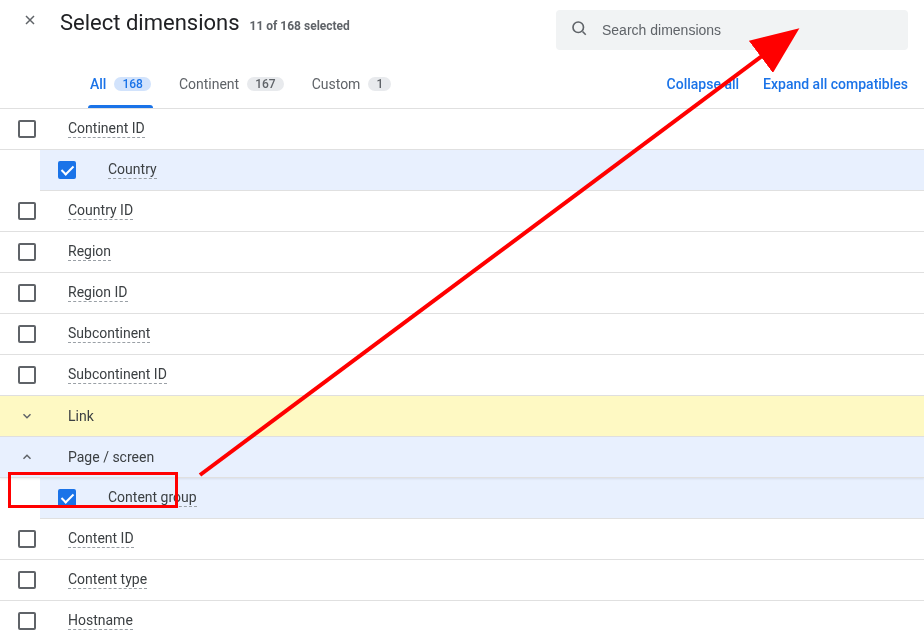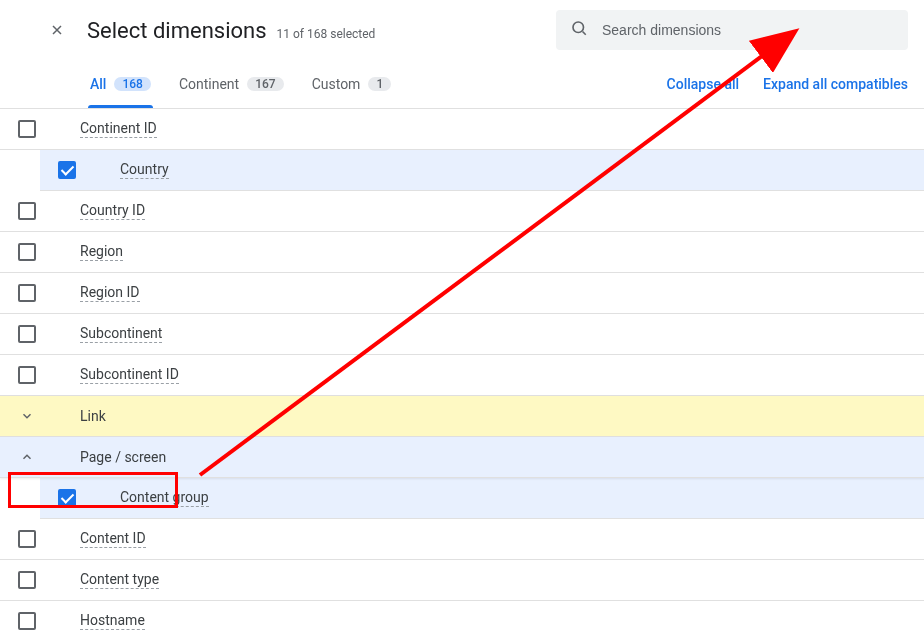--- a/index.html
+++ b/index.html
@@ -7,24 +7,22 @@
       font-family: 'Google Sans', Roboto, Arial, sans-serif;
       background: #fff;
       width: 924px;
       height: 632px;
       overflow: hidden;
       color: #202124;
       position: relative;
     }
     .header {
       display: flex;
-      align-items: center;
       padding: 10px 16px 10px 20px;
       gap: 20px;
-      margin-left: 27px;
     }
     .close-icon {
       cursor: pointer;
       width: 20px;
       height: 20px;
       display: flex;
       align-items: center;
       justify-content: center;
       color: #5f6368;
     }
@@ -34,20 +32,21 @@
       gap: 10px;
     }
     .title {
       font-size: 22px;
       font-weight: 400;
       color: #202124;
     }
     .subtitle {
       font-size: 12px;
       color: #5f6368;
+      font-weight: bold;
     }
     .search-box {
       flex: 0 0 352px;
       margin-left: auto;
       display: flex;
       align-items: center;
       background: #f1f3f4;
       border-radius: 4px;
       height: 40px;
       padding: 0 14px;
@@ -137,21 +136,21 @@
     }
     .list {
       border-top: 1px solid #e0e0e0;
     }
     .row {
       display: flex;
       align-items: center;
       height: 41px;
       padding: 0 18px;
       border-bottom: 1px solid #e0e0e0;
-      gap: 44px;
+      gap: 32px;
     }
     .row.selected { background: #e8f0fe; margin-left: 40px; }
     .row.group-header {
       background: #fef9c3;
       box-shadow: 0 1px 2px rgba(0,0,0,0.08);
       position: relative;
     }
     .row.group-header.expanded { background: #e8f0fe; }
     .checkbox {
       width: 18px;

